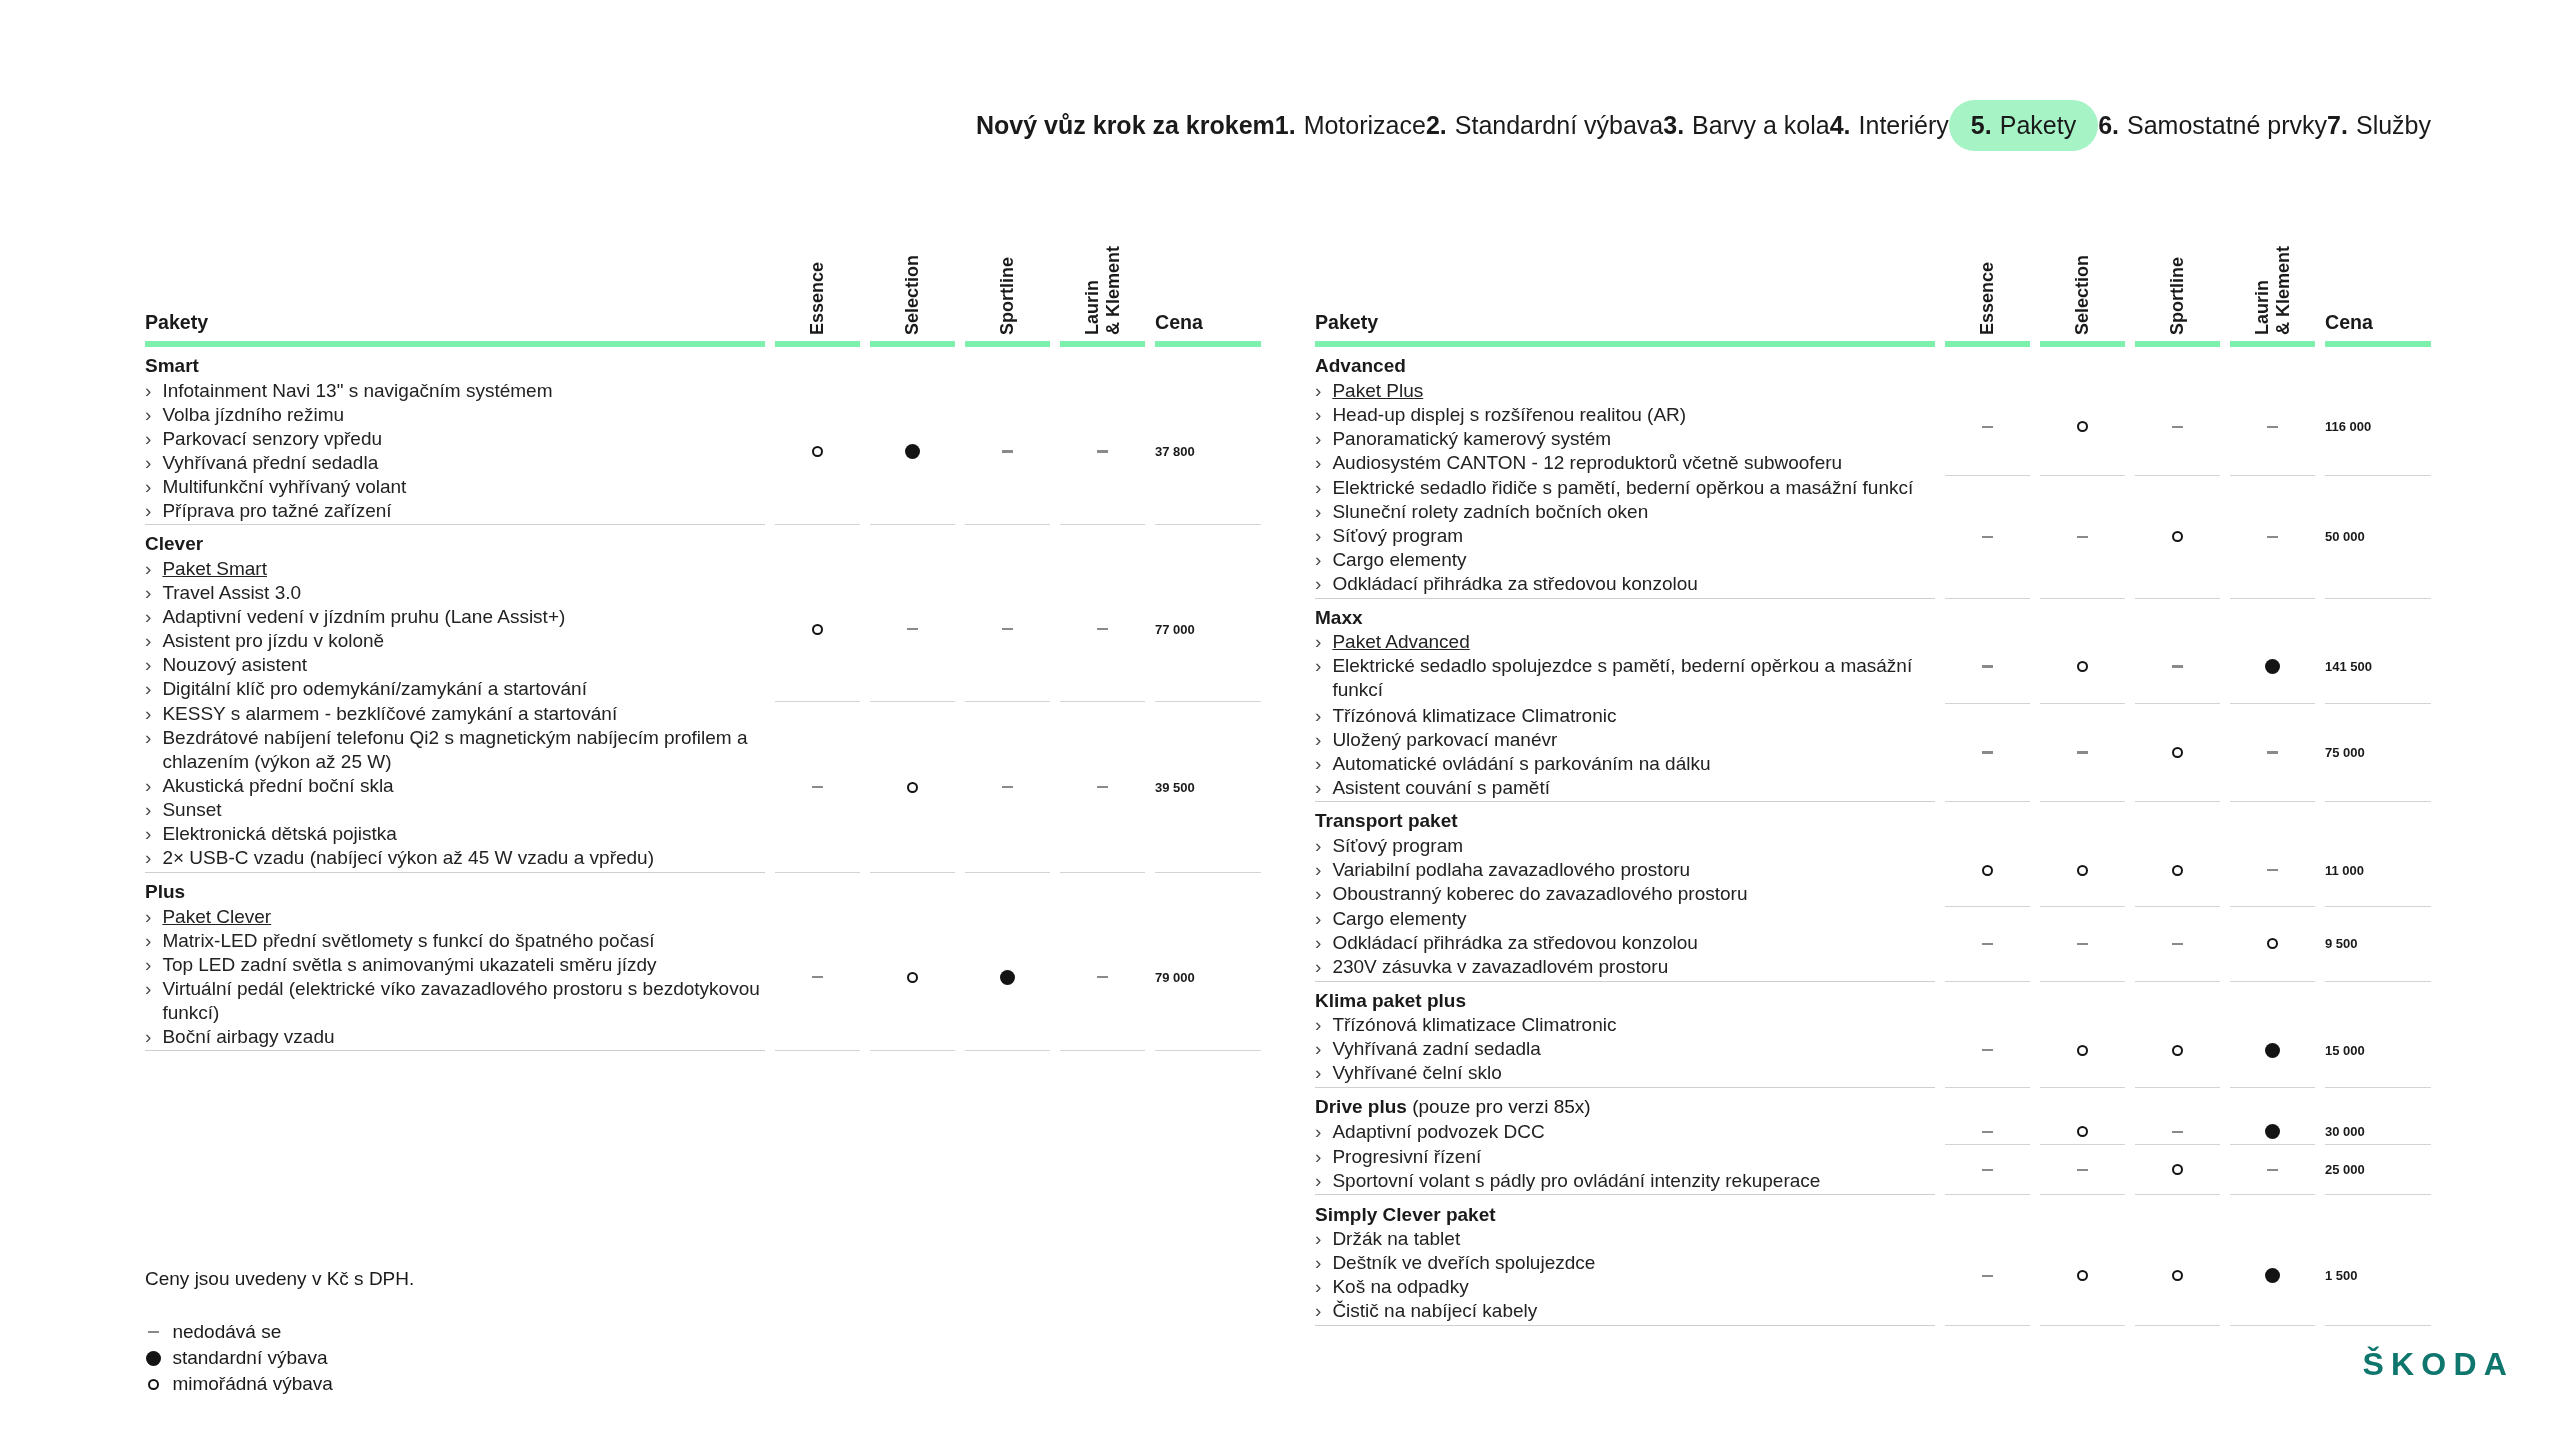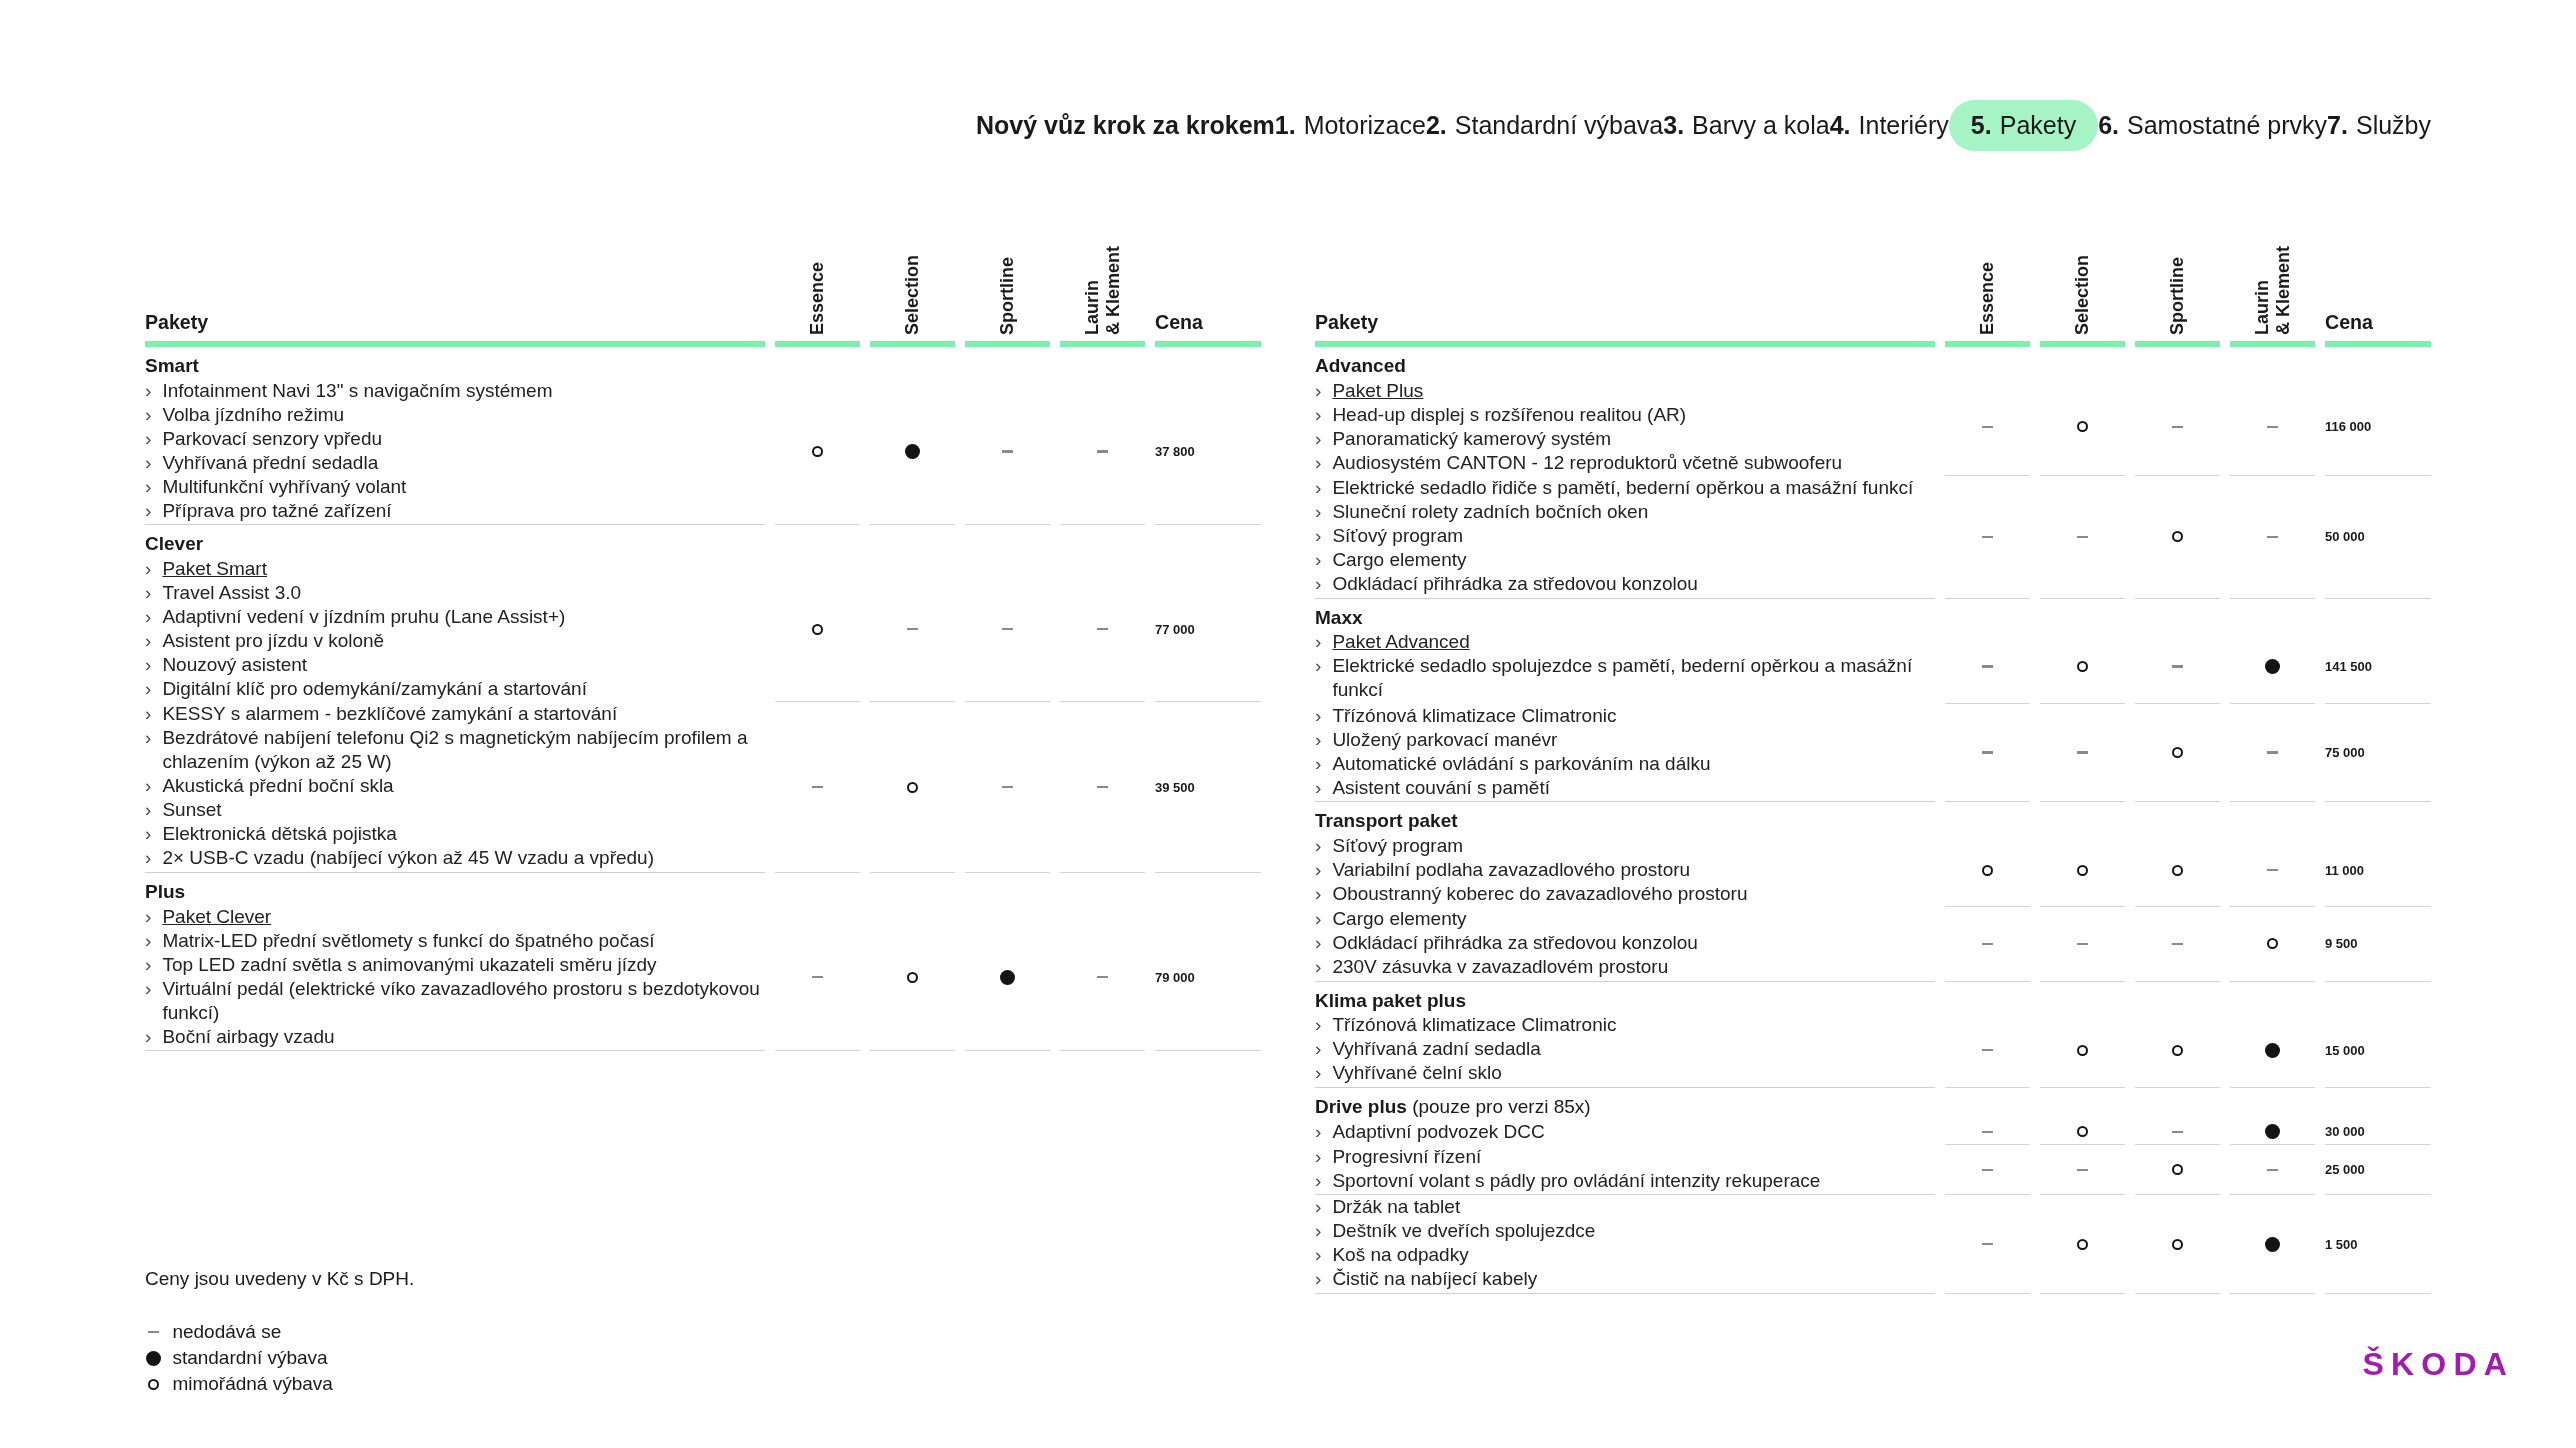--- a/index.html
+++ b/index.html
@@ -57,21 +57,21 @@
   .sym-dash { width:11.6px; height:2.2px; background:#8a8a8a; }
 
   
   .footer-notes { position:absolute; left:145px; top:1236px; font-size:19px;margin-top:32px; }
   .price-note { margin-bottom:29px; }
   .legend-row { display:flex; align-items:center; gap:10px; height:26px; }
   .legend-row .symbox { width:17.4px; display:flex; justify-content:center; }
 
   .skoda-logo {
     position:absolute; right:62px; top:1346px;
-    font-size:32px; font-weight:bold; letter-spacing:7.2px; color:#a21caf;
+    font-size:32px; font-weight:bold; letter-spacing:7.2px; color:#0f766e;
   }
 </style>
 </head>
 <body>
 
 <div class="nav">
   <div class="nav-title">Nový vůz krok za krokem</div>
 <div class="nav-step">
       <span class="num">1.</span>
       <span>Motorizace</span>
@@ -636,20 +636,21 @@
             <span class="sym sym-open"></span>
           </div>
           <div class="cell-mark ruled">
             <span class="sym sym-dash"></span>
           </div>
           <div class="cell-price ruled">25 000</div>
         </div>
       </div>
       <div class="package">
         <div class="trow pkg-header">
+          <div class="pkg-name"><span>Simply Clever paket</span></div>
           <div></div>
           <div></div>
           <div></div>
           <div></div>
           <div></div>
         </div>
         <div class="trow grow">
           <div class="feats last">
             <div class="feature">
               <span class="chev">›</span>

